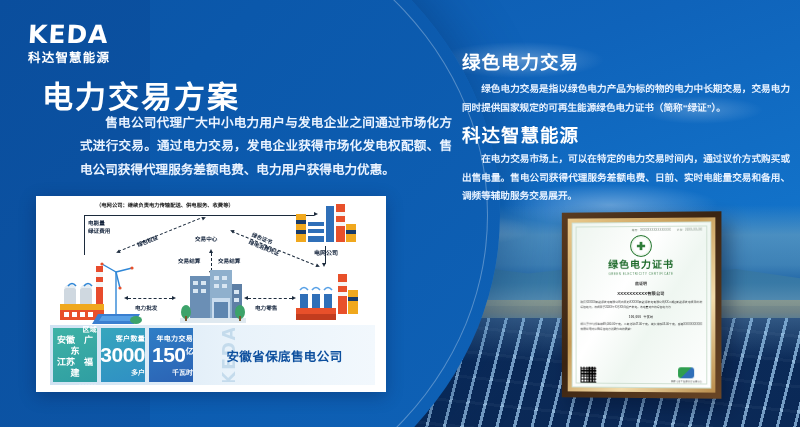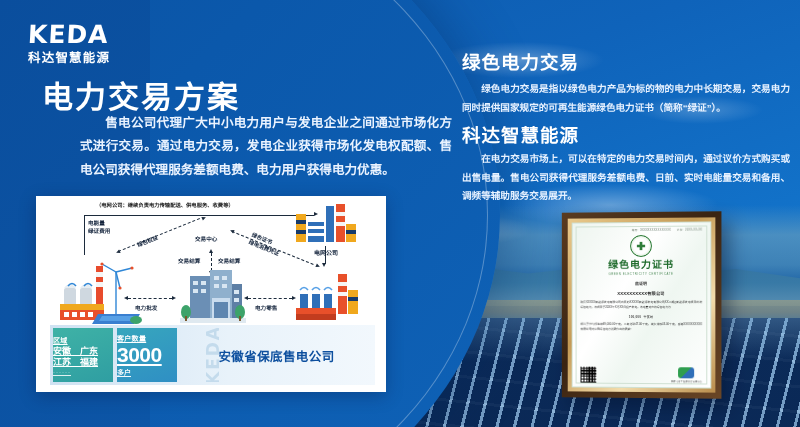--- a/index.html
+++ b/index.html
@@ -191,23 +191,23 @@
 
   
   .stats {
     position: absolute; left: 50px; top: 325px;
     width: 325px; height: 60px;
     display: flex; gap: 4px;
     background: linear-gradient(to right, #cfe2f2 0%, #e8f2fa 55%, #f2f8fd 100%);
     padding: 3px;
   }
   .stat {
-    width: 60px; height: 54px;
-    display: flex; flex-direction: column; align-items: flex-start;
-    justify-content: center; color: #fff; gap: 1px; text-decoration: underline;
+    width: 44px; height: 54px;
+    display: flex; flex-direction: column; align-items: flex-end;
+    justify-content: center; color: #fff; gap: 1px;
   }
   .stat.s1 { background: linear-gradient(160deg, #3fb2a6, #2f9ea2); }
   .stat.s2 { background: linear-gradient(160deg, #37a6bd, #2f8fc4); }
   .stat.s3 { background: linear-gradient(160deg, #2f7ec6, #2b62b4); }
   .stat-cap { font-size: 7px; font-weight: 700; letter-spacing: .3px; }
   .stat-rows { font-size: 9px; font-weight: 700; line-height: 1.25; text-align: center; }
   .stat-dots { font-size: 6px; opacity: .85; letter-spacing: 1px; line-height: 1; }
   .stat-big { font-size: 21px; font-weight: 700; line-height: 1.05; letter-spacing: -.5px; }
   .stat-big sup { font-size: 8px; font-weight: 700; vertical-align: super; }
   .stat-unit { font-size: 7px; font-weight: 700; opacity: .95; }
@@ -500,20 +500,27 @@
         </div>
         <div class="stat-dots">······</div>
       </div>
 
       <div class="stat s2">
         <div class="stat-cap">客户数量</div>
         <div class="stat-big">3000</div>
         <div class="stat-unit">多户</div>
       </div>
 
+      <div class="stat s3">
+        <div class="stat-cap">年电力交易</div>
+        <div class="stat-big">
+          <span>150</span><sup>亿</sup>
+        </div>
+        <div class="stat-unit">千瓦时</div>
+      </div>
 
       <div class="stat-right">
         <div class="watermark">KEDA</div>
         <div class="stat-line">安徽省保底售电公司</div>
       </div>
     </div>
 
     <div class="frame">
       <div class="frame-inner">
         <div class="cert">

